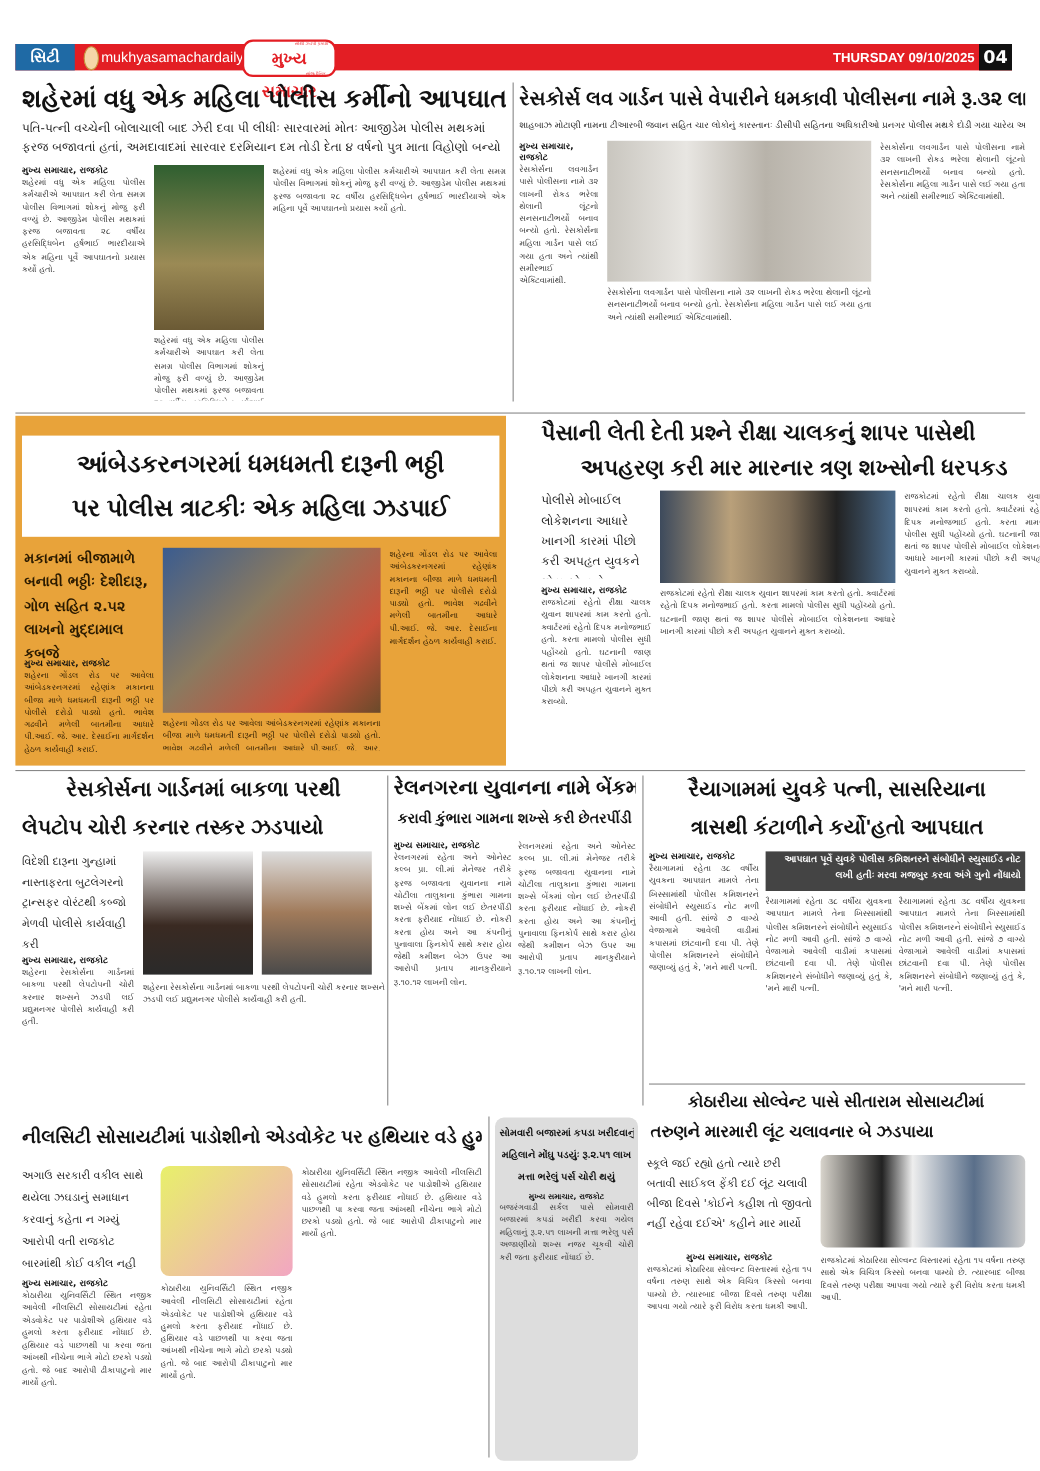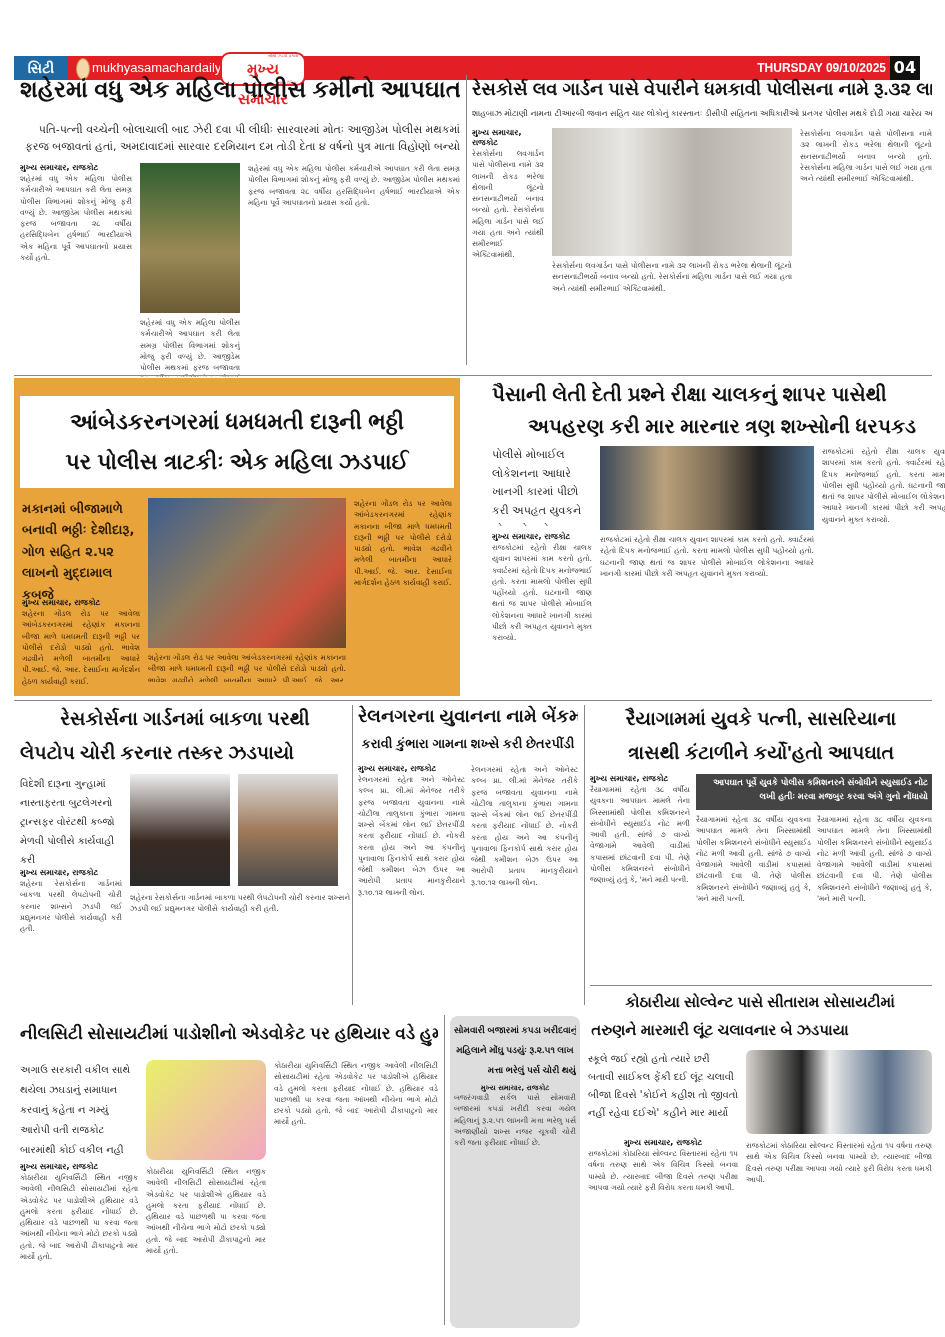--- a/index.html
+++ b/index.html
@@ -1,18 +1,18 @@
 <!DOCTYPE html>
 <html><head>
 <meta charset="utf-8">
 <style>
 *{box-sizing:border-box;margin:0;padding:0}
 body{width:945px;height:1337px;background:#fff;font-family:"DejaVu Sans",sans-serif;color:#111;position:relative;overflow:hidden}
 .abs{position:absolute}
-.masthead{left:0;top:16px;width:945px;height:70px;background:#fff}
+.masthead{left:0;top:0;width:945px;height:70px;background:#fff}
 .mast-bar{position:absolute;left:14px;top:40px;width:906px;height:24px;background:#e31e24}
 .mast-section{position:absolute;left:14px;top:40px;width:54px;height:24px;background:#1f6aa5;color:#fff;font-weight:bold;font-size:14px;text-align:center;line-height:24px}
 .mast-email{position:absolute;left:92px;top:40px;height:24px;line-height:24px;color:#fff;font-size:13px;font-family:"Liberation Sans",sans-serif}
 .mast-logo{position:absolute;left:220px;top:36px;width:86px;height:34px;background:#fff;border:2px solid #e31e24;border-radius:10px;text-align:center;color:#e31e24;font-weight:bold;font-size:15px;line-height:30px}
 .mast-date{position:absolute;left:700px;top:40px;width:190px;height:24px;line-height:24px;color:#fff;font-weight:bold;font-size:12px;font-family:"Liberation Sans",sans-serif;text-align:right;padding-right:4px}
 .mast-page{position:absolute;left:890px;top:40px;width:30px;height:24px;background:#111;color:#fff;font-weight:bold;font-size:16px;text-align:center;line-height:24px}
 .hl{font-family:"Liberation Sans",sans-serif;font-weight:bold;color:#111;white-space:nowrap;overflow:hidden}
 .sub{font-size:11px;color:#222;line-height:1.55;overflow:hidden}
 .body-text{font-size:7.5px;line-height:1.5;color:#333;text-align:justify;overflow:hidden}
 .photo{background:#777;overflow:hidden}
@@ -36,21 +36,21 @@
     <span>મુખ્ય સમાચાર</span>
   </div>
   <div class="abs" style="left:268px;top:37px;font-size:4px;color:#e31e24">સૌથી ઝડપી પ્રકાશ</div>
   <div class="abs" style="left:278px;top:64px;font-size:4px;color:#e31e24">સાંજ દૈનિક</div>
   <div class="mast-date">THURSDAY 09/10/2025</div>
   <div class="mast-page">04</div>
 </div>
 
 <div class="abs" style="left:20px;top:72px;width:440px;height:295px">
   <div class="hl" style="font-size:23px;height:34px;line-height:34px">શહેરમાં વધુ એક મહિલા પોલીસ કર્મીનો આપઘાત</div>
-  <div class="sub" style="height:36px;text-align:right;margin-top:15px">પતિ-પત્ની વચ્ચેની બોલાચાલી બાદ ઝેરી દવા પી લીધીઃ સારવારમાં મોતઃ આજીડેમ પોલીસ મથકમાં ફરજ બજાવતાં હતાં, અમદાવાદમાં સારવાર દરમિયાન દમ તોડી દેતા ૪ વર્ષનો પુત્ર માતા વિહોણો બન્યો</div>
+  <div class="sub" style="height:36px;text-align:left;margin-top:2px">પતિ-પત્ની વચ્ચેની બોલાચાલી બાદ ઝેરી દવા પી લીધીઃ સારવારમાં મોતઃ આજીડેમ પોલીસ મથકમાં ફરજ બજાવતાં હતાં, અમદાવાદમાં સારવાર દરમિયાન દમ તોડી દેતા ૪ વર્ષનો પુત્ર માતા વિહોણો બન્યો</div>
   <div style="display:flex;gap:8px;margin-top:6px">
     <div style="width:112px">
       <div class="dateline">મુખ્ય સમાચાર, રાજકોટ</div>
       <div class="body-text" style="height:200px">શહેરમાં વધુ એક મહિલા પોલીસ કર્મચારીએ આપઘાત કરી લેતા સમગ્ર પોલીસ વિભાગમાં શોકનું મોજુ ફરી વળ્યું છે. આજીડેમ પોલીસ મથકમાં ફરજ બજાવતા ૨૮ વર્ષીય હરસિદ્ધિબેન હર્ષભાઈ ભારદીયાએ એક મહિના પૂર્વે આપઘાતનો પ્રયાસ કર્યો હતો.</div>
     </div>
     <div style="width:100px">
       <div class="photo" style="height:150px;background:linear-gradient(#2f5f30,#9b8a55 60%,#6b5a35)"></div>
       <div class="body-text" style="height:60px;margin-top:4px">શહેરમાં વધુ એક મહિલા પોલીસ કર્મચારીએ આપઘાત કરી લેતા સમગ્ર પોલીસ વિભાગમાં શોકનું મોજુ ફરી વળ્યું છે. આજીડેમ પોલીસ મથકમાં ફરજ બજાવતા ૨૮ વર્ષીય હરસિદ્ધિબેન હર્ષભાઈ ભારદીયાએ એક મહિના પૂર્વે આપઘાતનો પ્રયાસ કર્યો હતો.</div>
     </div>
     <div style="flex:1">
@@ -189,21 +189,21 @@
     <div style="flex:1">
       <div class="body-text" style="height:260px">કોઠારીયા યુનિવર્સિટી સ્થિત નજીક આવેલી નીલસિટી સોસાયટીમાં રહેતા એડવોકેટ પર પાડોશીએ હથિયાર વડે હુમલો કરતા ફરીયાદ નોંધાઈ છે. હથિયાર વડે પાછળથી પા કરવા જતા આંખથી નીચેના ભાગે મોટો છરકો પડ્યો હતો. જે બાદ આરોપી ઢીકાપાટુનો માર માર્યો હતો.</div>
     </div>
   </div>
 </div>
 <div class="vline" style="left:444px;top:1015px;height:310px"></div>
 
 <div class="abs greybox" style="left:450px;top:1016px;width:130px;height:312px;padding:4px">
   <div class="hl" style="font-size:9px;height:20px;line-height:20px;text-align:center">સોમવારી બજારમાં કપડા ખરીદવાનું</div>
   <div class="hl" style="font-size:9px;height:20px;line-height:20px;text-align:center">મહિલાને મોંઘુ પડયુંઃ રૂ.૨.૫૧ લાખ</div>
-  <div class="hl" style="font-size:9px;height:20px;line-height:20px;text-align:right">મત્તા ભરેલું પર્સ ચોરી થયું</div>
+  <div class="hl" style="font-size:9px;height:20px;line-height:20px;text-align:center">મત્તા ભરેલું પર્સ ચોરી થયું</div>
   <div class="dateline" style="text-align:center;margin-top:4px;font-size:7px">મુખ્ય સમાચાર, રાજકોટ</div>
   <div class="body-text" style="height:215px">બજરંગવાડી સર્કલ પાસે સોમવારી બજારમાં કપડાં ખરીદી કરવા ગયેલ મહિલાનું રૂ.૨.૫૧ લાખની મત્તા ભરેલુ પર્સ અજાણીયો શખ્સ નજર ચૂકવી ચોરી કરી જતા ફરીયાદ નોંધાઈ છે.</div>
 </div>
 
 <div class="abs" style="left:588px;top:988px;width:344px;height:340px">
   <div class="hl" style="font-size:15px;height:28px;line-height:28px;text-align:center">કોઠારીયા સોલ્વેન્ટ પાસે સીતારામ સોસાયટીમાં</div>
   <div class="hl" style="font-size:15px;height:28px;line-height:28px;text-align:center;margin-left:-80px">તરુણને મારમારી લૂંટ ચલાવનાર બે ઝડપાયા</div>
   <div style="display:flex;gap:8px;margin-top:6px">
     <div style="width:150px">
       <div class="sub" style="font-size:10px;line-height:1.8;height:84px">સ્કૂલે જઈ રહ્યો હતો ત્યારે છરી બતાવી સાઈકલ ફેંકી દઈ લૂંટ ચલાવી બીજા દિવસે 'કોઈને કહીશ તો જીવતો નહીં રહેવા દઈએ' કહીને માર માર્યો</div>

